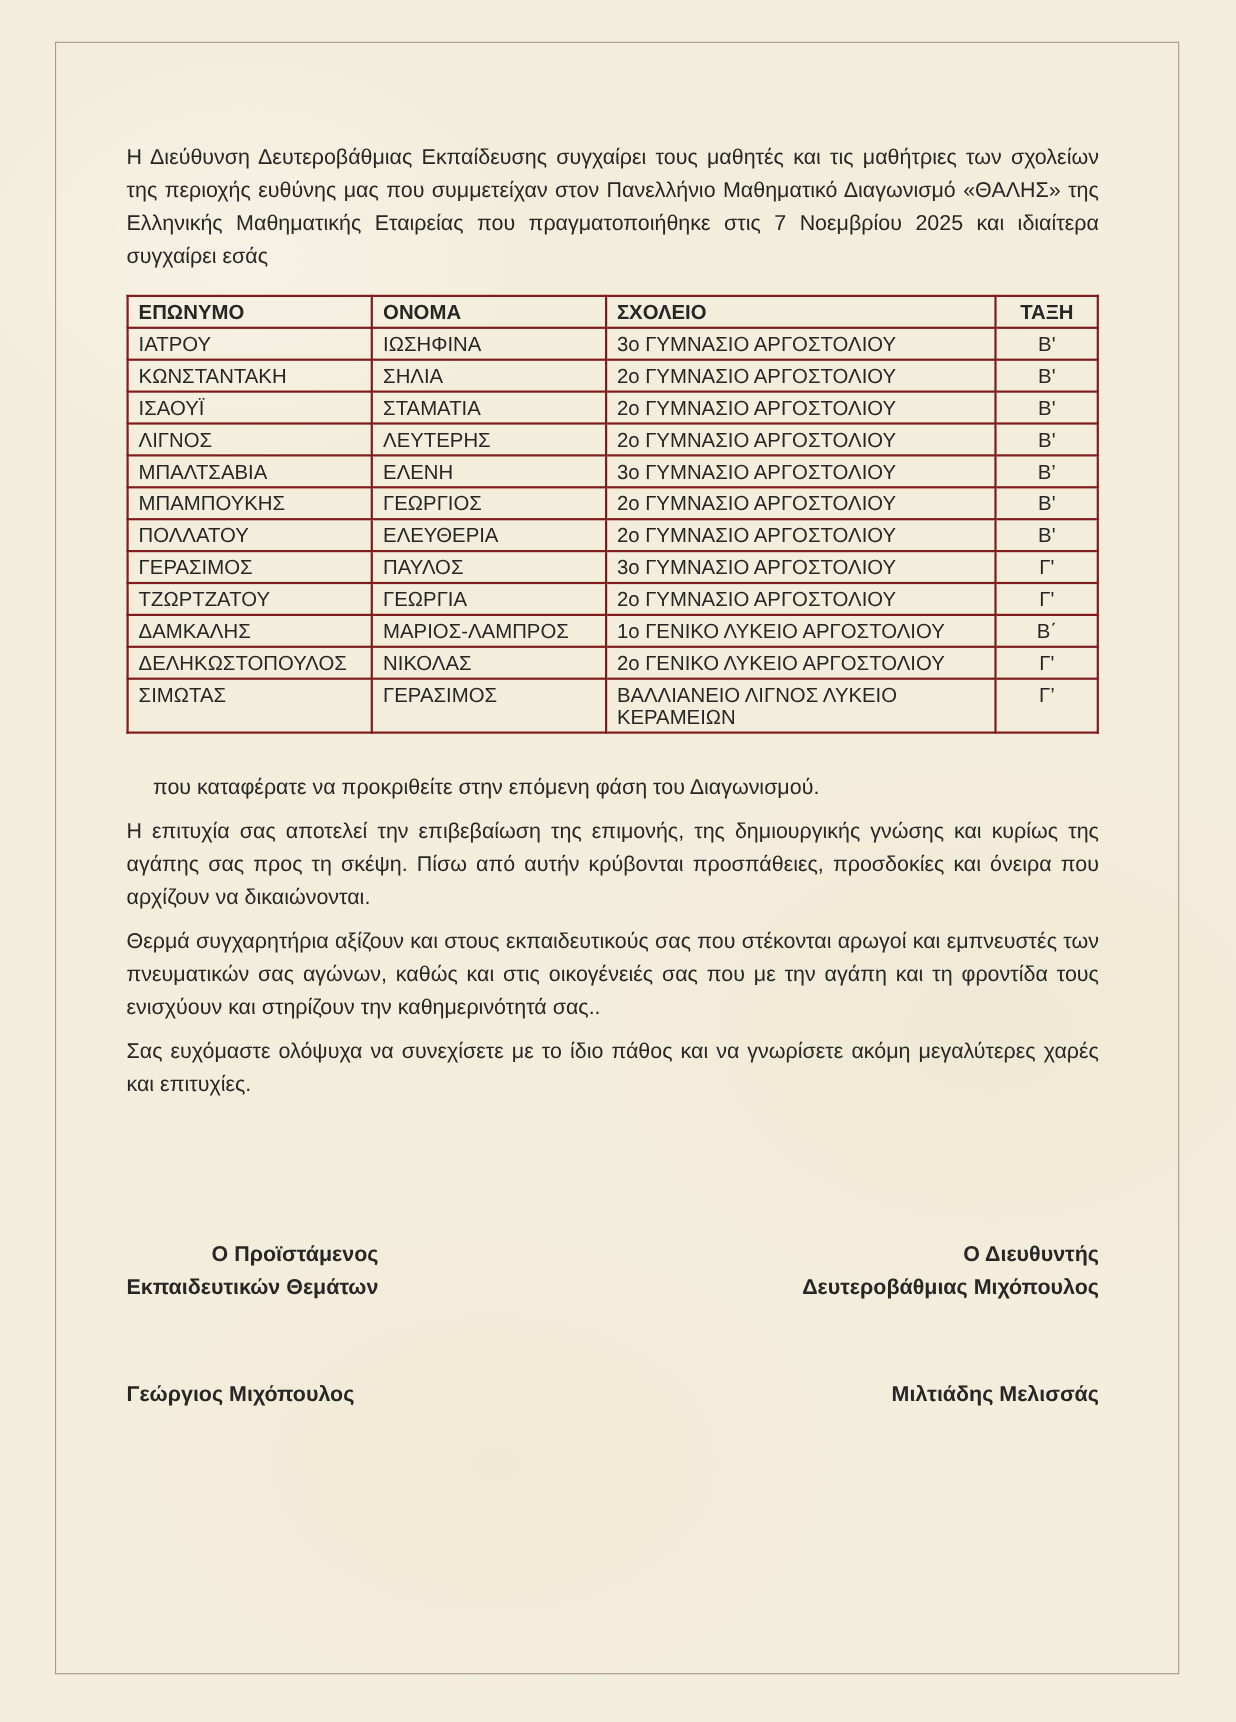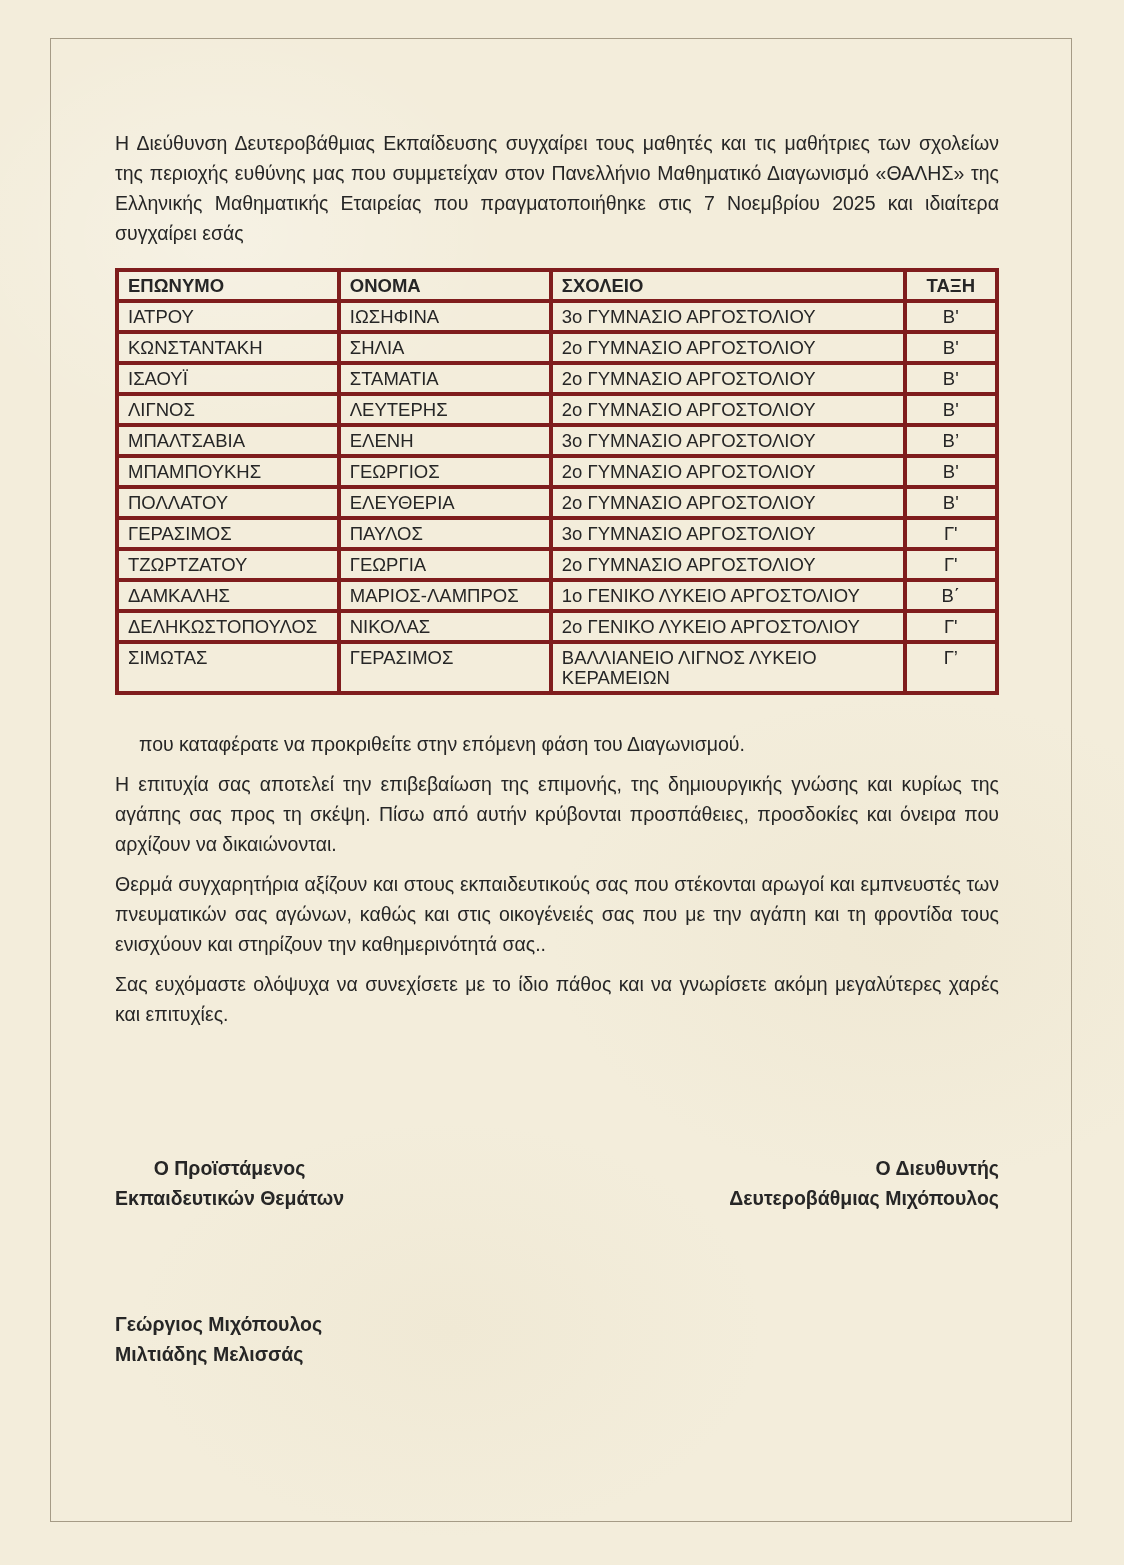--- a/index.html
+++ b/index.html
@@ -49,21 +49,21 @@
   }
   .para + .para { margin-top: 10px; }
 
   table.results {
     width: 100%;
     border-collapse: collapse;
     margin-top: 20px;
     table-layout: fixed;
   }
   table.results th, table.results td {
-    border: 4px solid #7f1d1d;
+    border: 2px solid #7f1d1d;
     font-size: 18.5px;
     line-height: 20px;
     padding: 3.5px 9px;
     text-align: left;
     vertical-align: top;
     overflow: hidden;
     white-space: normal;
   }
   table.results th { font-weight: bold; }
   col.c-surname { width: 25.2%; }
@@ -76,31 +76,30 @@
   .after-table { margin-top: 34px; margin-left: 24px; }
 
   .signature-titles {
     display: flex;
     justify-content: space-between;
     margin-top: 124px;
     font-weight: bold;
     font-size: 19.5px;
     line-height: 30px;
   }
-  .signature-titles .sig-left  { text-align: center; }
+  .signature-titles .sig-left  { text-align: right; }
   .signature-titles .sig-right { text-align: right; }
 
   .signature-names {
     display: flex;
     justify-content: space-between;
-    margin-top: 96px;
+    margin-top: 68px;
     font-weight: bold;
     font-size: 19.5px;
     line-height: 30px;
-    flex-direction: column;
   }
 </style>
 </head>
 <body>
 
 <div class="page-frame"></div>
 
 <div class="content">
 
   <p class="para">Η  Διεύθυνση Δευτεροβάθμιας Εκπαίδευσης συγχαίρει τους μαθητές και τις μαθήτριες των σχολείων της περιοχής ευθύνης μας που συμμετείχαν στον Πανελλήνιο Μαθηματικό Διαγωνισμό «ΘΑΛΗΣ» της Ελληνικής Μαθηματικής Εταιρείας που πραγματοποιήθηκε στις 7 Νοεμβρίου 2025 και ιδιαίτερα συγχαίρει εσάς</p>

